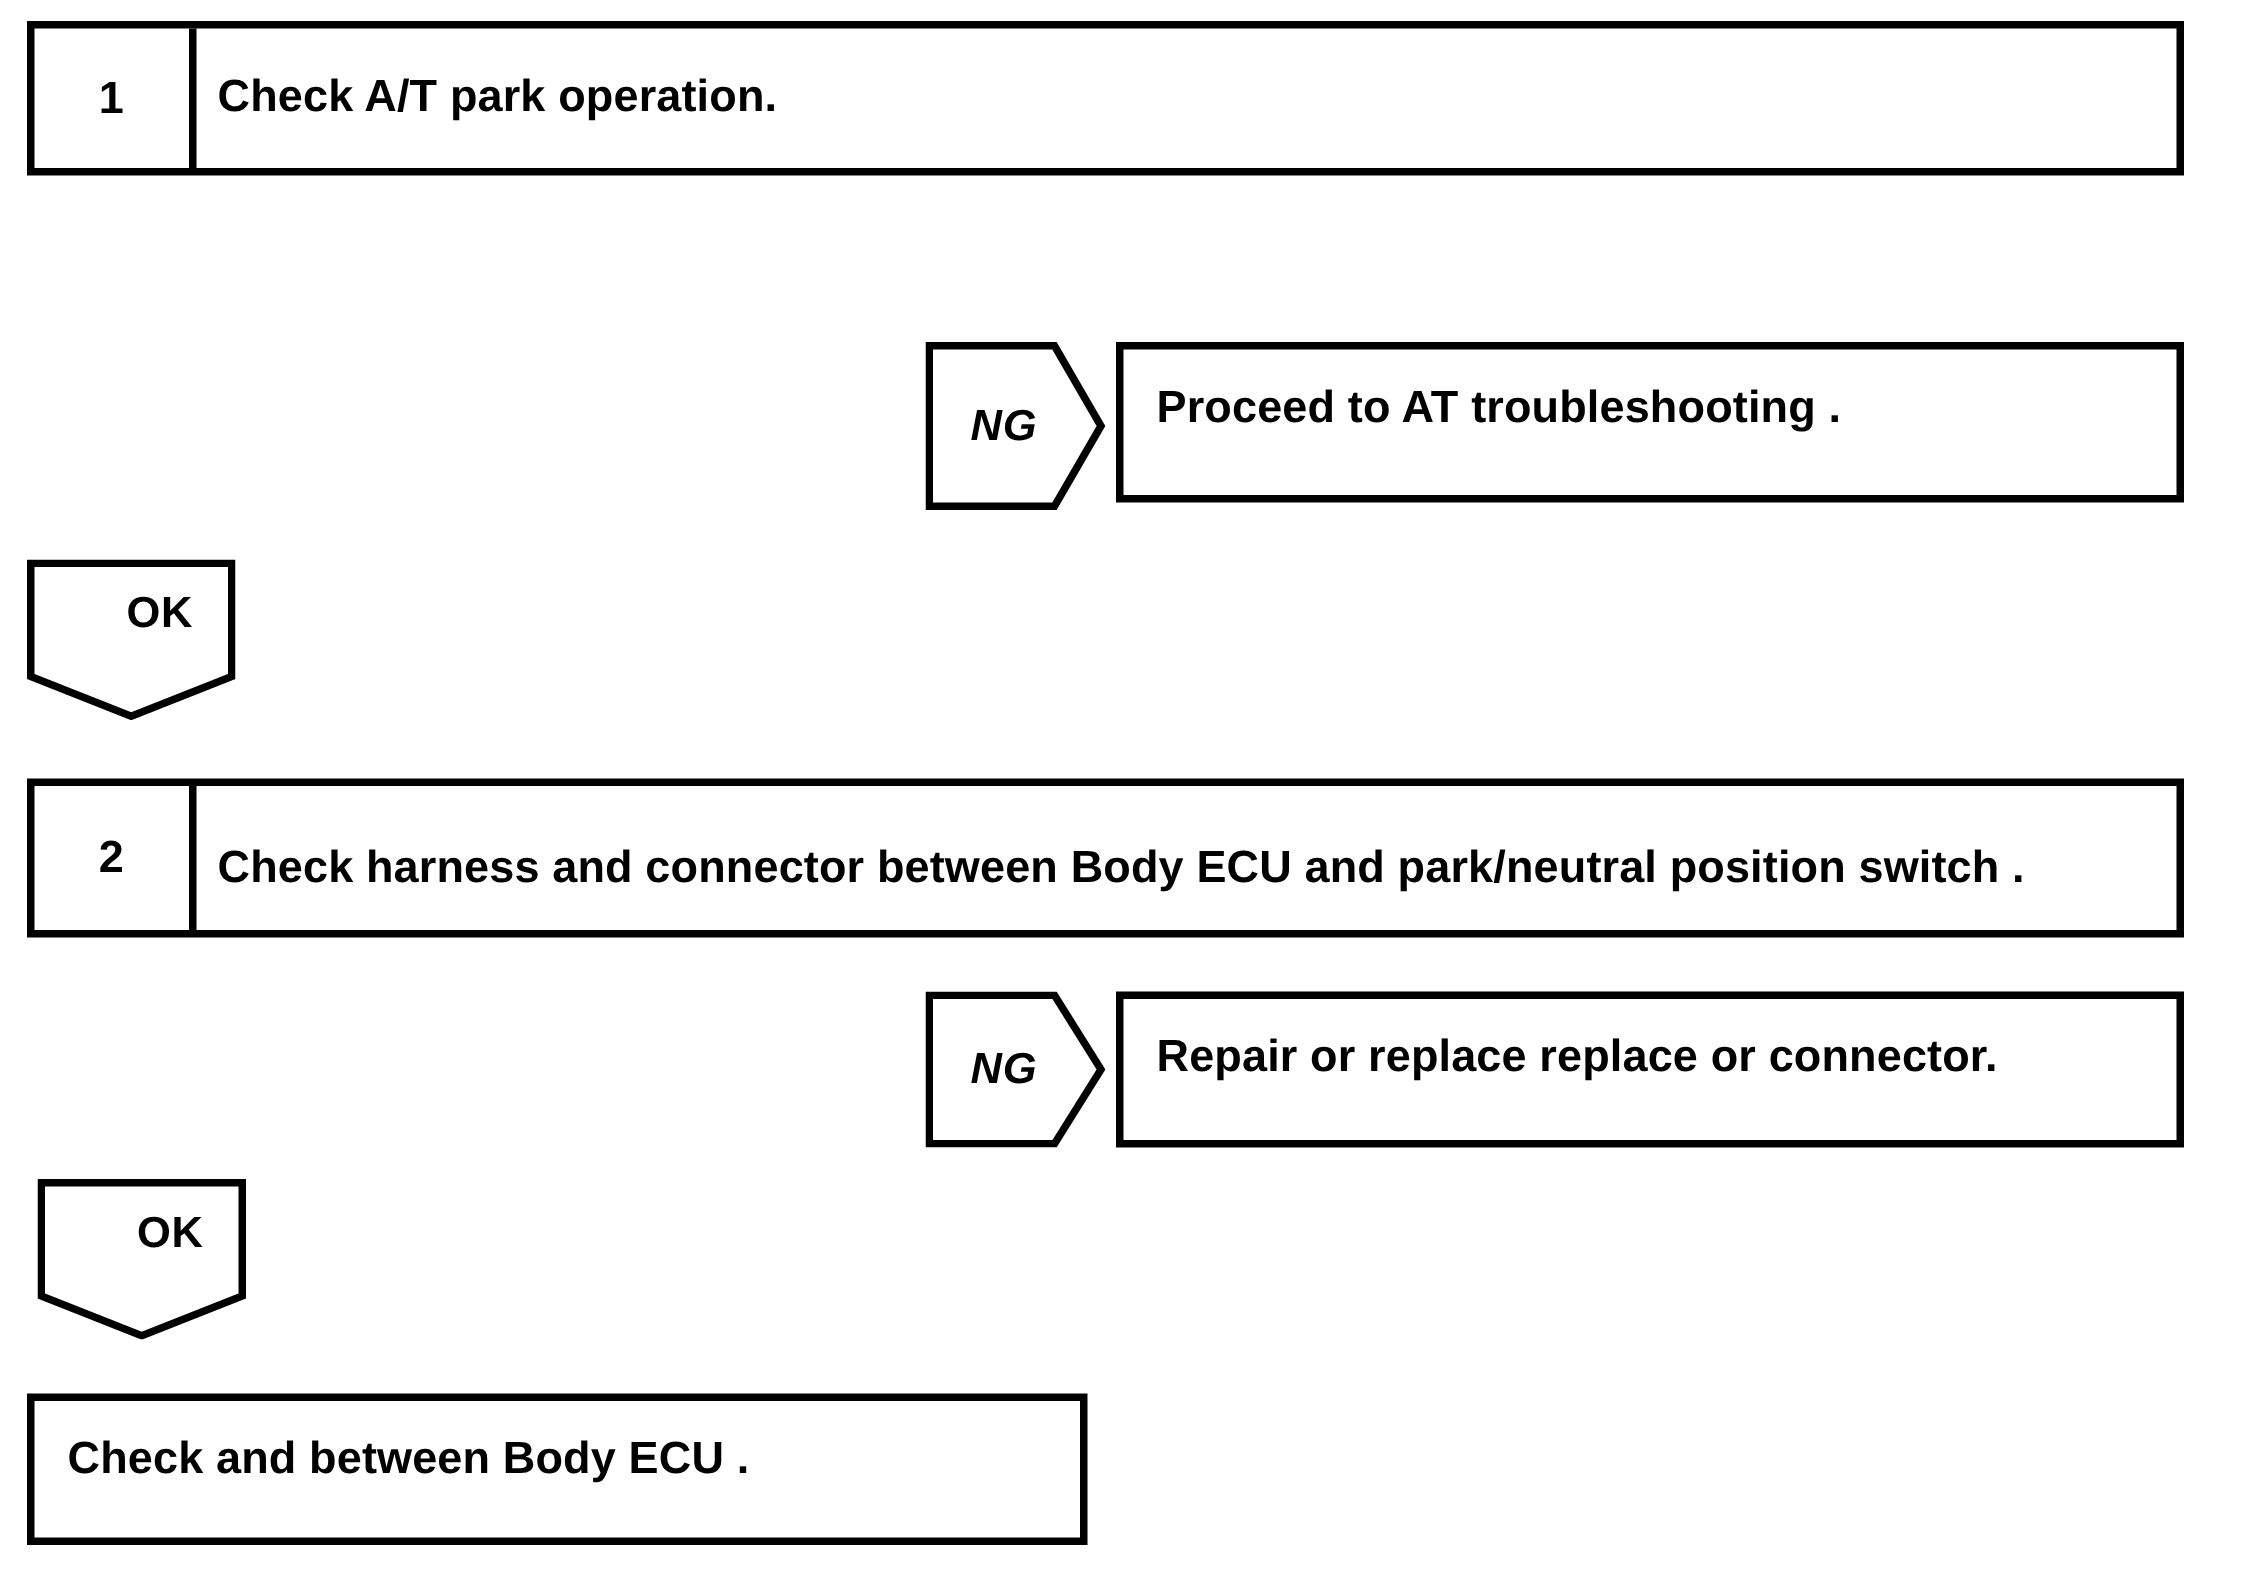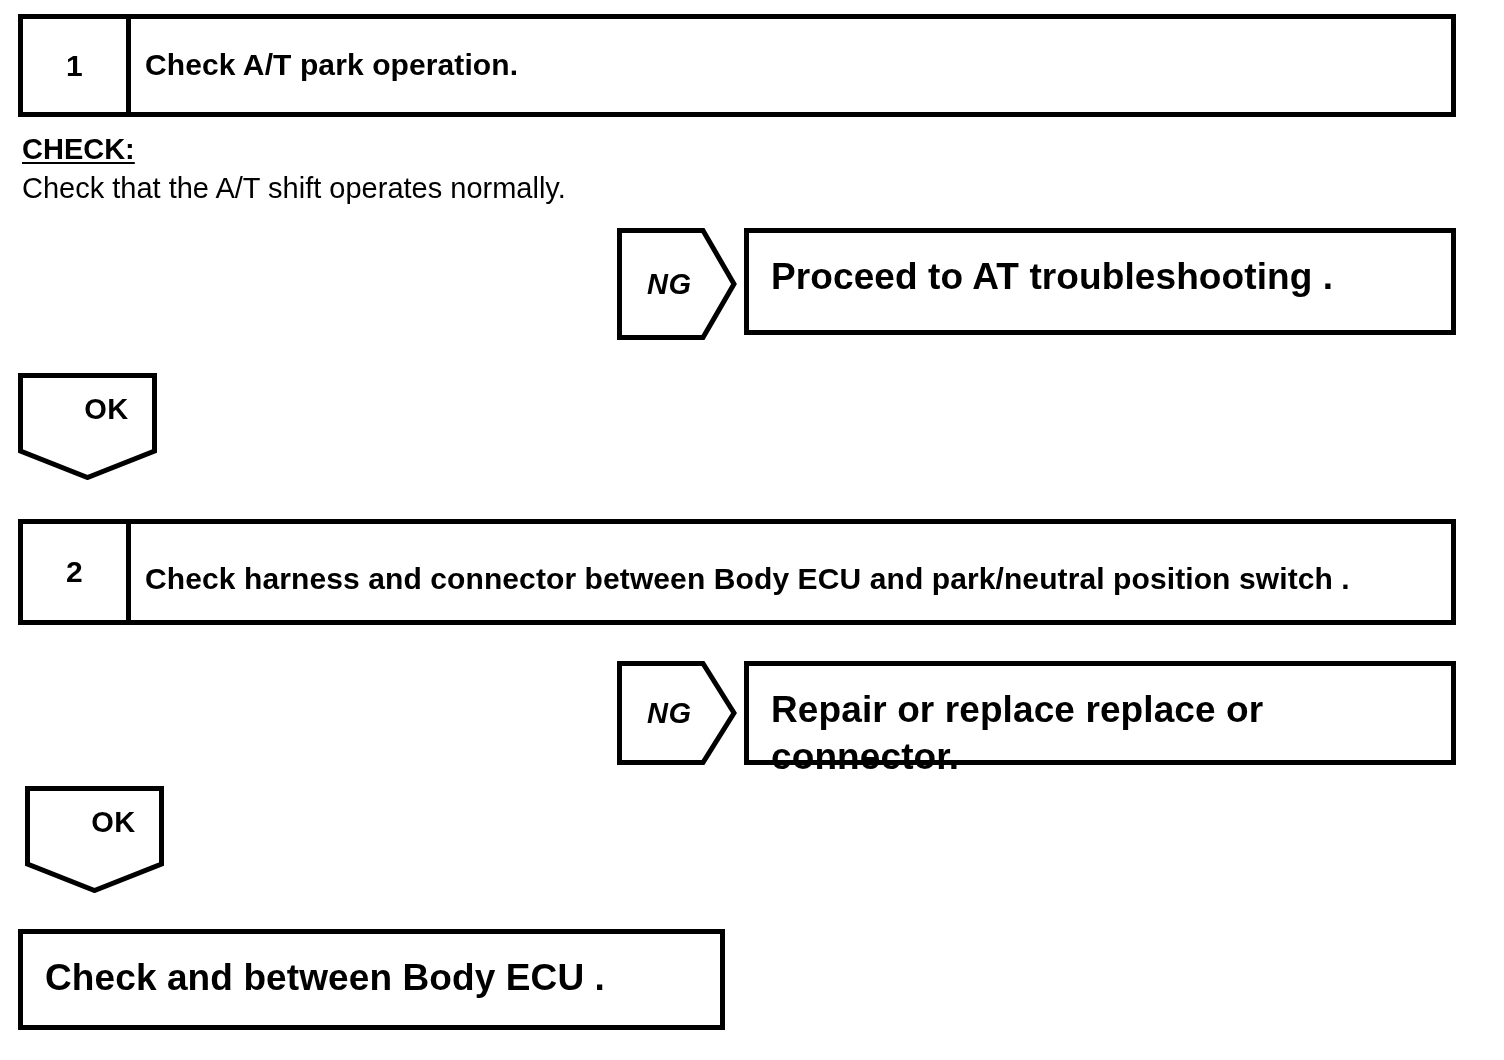--- a/index.html
+++ b/index.html
@@ -64,21 +64,21 @@
   
   .result-box {
     position: absolute;
     box-sizing: border-box;
     border: 5px solid #000;
     background: #fff;
     display: flex;
     align-items: flex-start;
   }
   .result-text {
-    font-size: 37px;
+    font-size: 30px;
     font-weight: bold;
     line-height: 1.28;
     letter-spacing: 0.1px;
     padding: 20px 0 0 22px;
   }
 
   
   .check-block {
     position: absolute;
   }
@@ -149,24 +149,20 @@
 
   <div class="step-box" style="left:18px; top:14px; width:1438px; height:103px;">
     <div class="step-num-cell">
       <span class="step-num">1</span>
     </div>
     <div class="step-text-cell step-text-centered">
       <span class="step-text">Check A/T park operation.</span>
     </div>
   </div>
 
-  <div class="check-block" style="left:22px; top:134px; width:900px;">
-    <span class="check-label">CHECK:</span>
-    <div class="check-body">Check that the A/T shift operates normally.</div>
-  </div>
 
   <div class="ng-shape" style="left:617px; top:228px; width:120px; height:112px;">
     <svg viewBox="0 0 120 112" preserveAspectRatio="none">
       <polygon points="2.5,2.5 86,2.5 117,56 86,109.5 2.5,109.5" fill="#ffffff" stroke="#000000" stroke-width="5" stroke-linejoin="miter" vector-effect="non-scaling-stroke"></polygon>
     </svg>
     <span class="ng-label">NG</span>
   </div>
 
   <div class="result-box" style="left:744px; top:228px; width:712px; height:107px;">
     <span class="result-text">Proceed to AT troubleshooting .</span>

